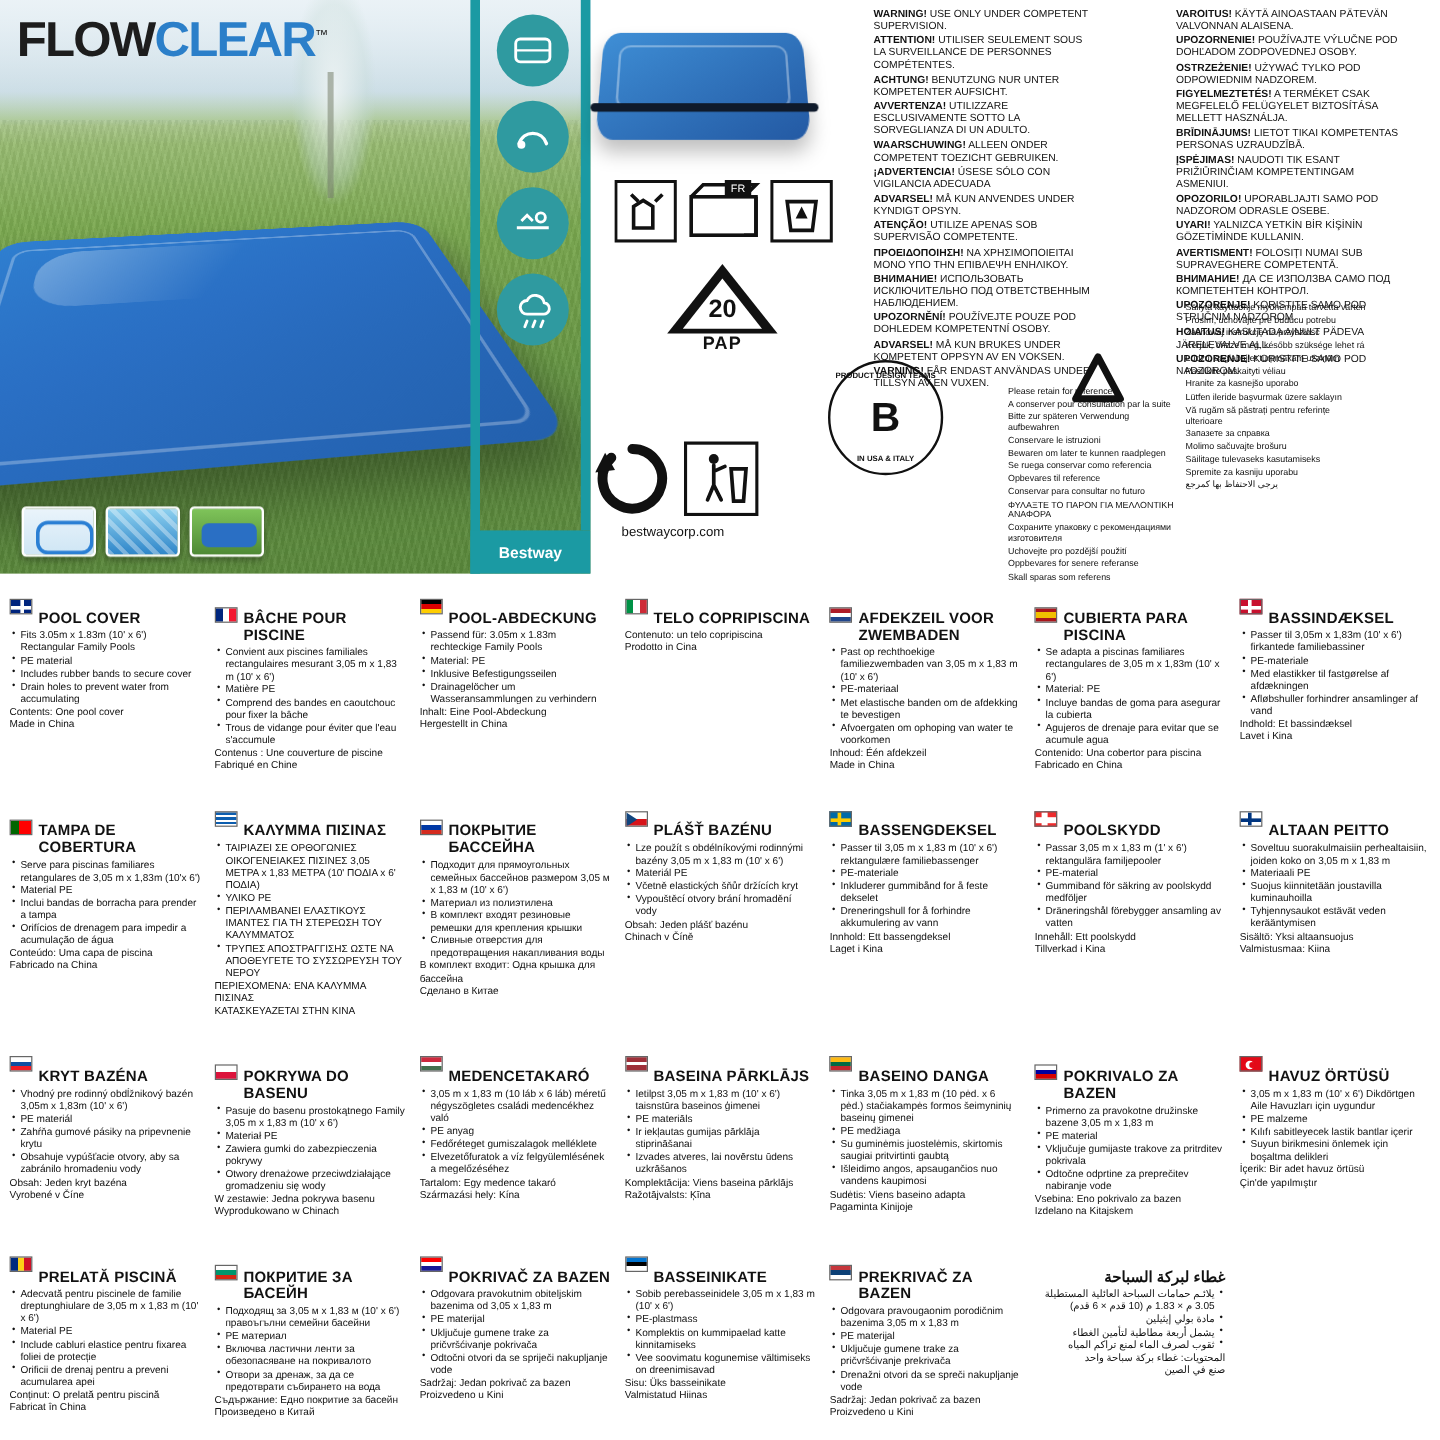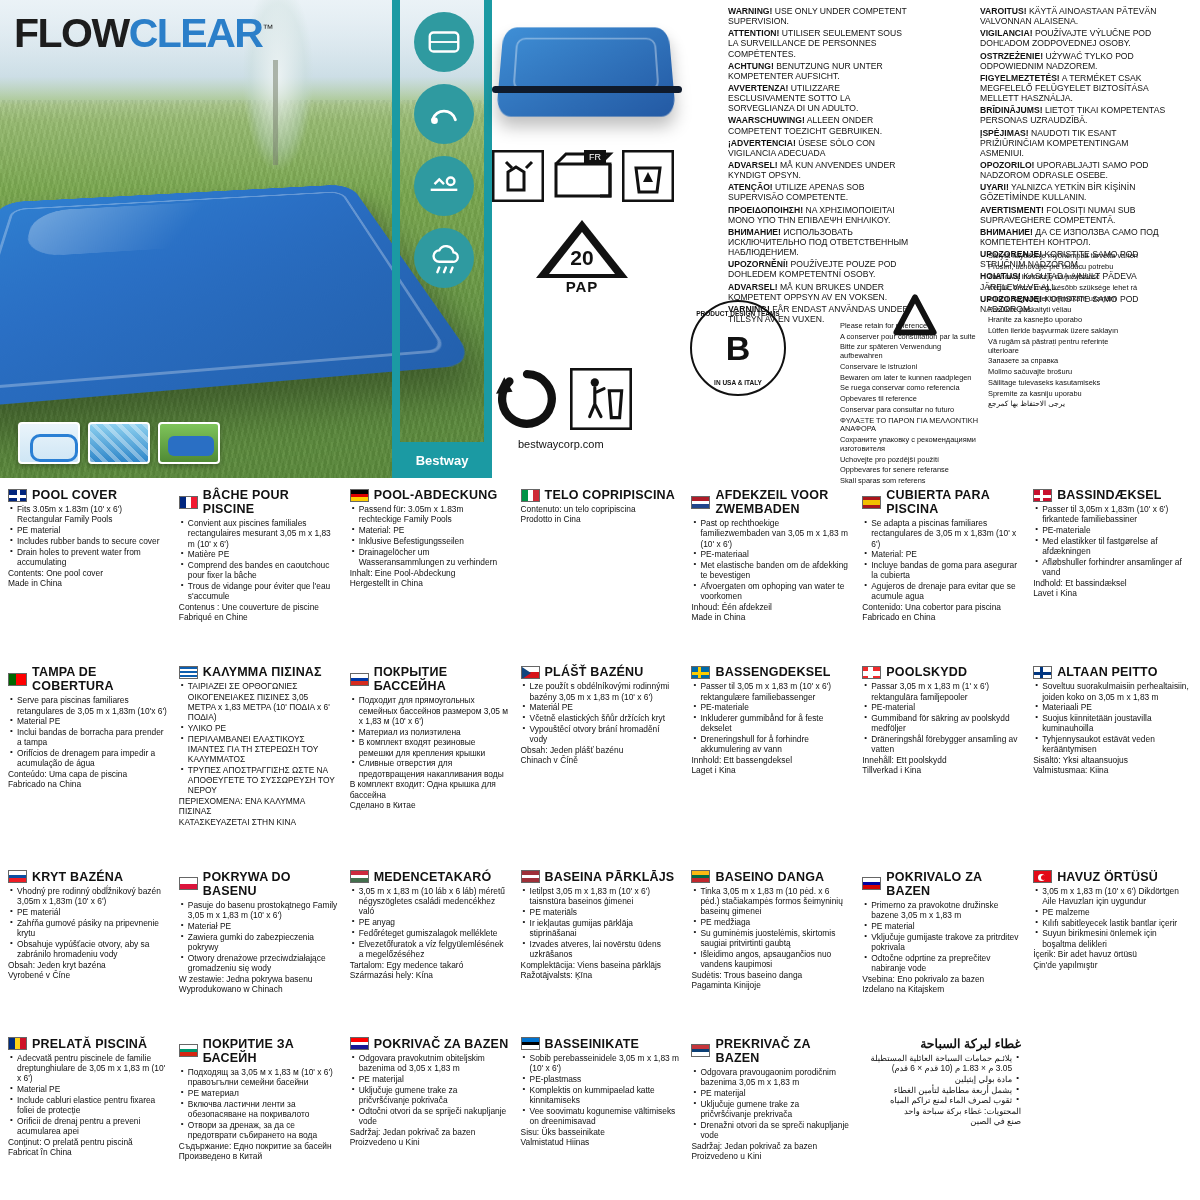--- a/index.html
+++ b/index.html
@@ -108,21 +108,21 @@
 
   .bestway-band {
     position:absolute; left:392px; bottom:0; width:100px; height:36px;
     background:#1b9aa3; color:#fff; font-size:13px; font-weight:700;
     display:flex; align-items:center; justify-content:center;
   }
   .teal-strip{ position:absolute; left:392px; top:0; width:8px; height:478px; background:#1b9aa3; }
   .teal-strip2{ position:absolute; left:484px; top:0; width:8px; height:442px; background:#1b9aa3; }
 
   
-  .picto { position:absolute; left:492px; top:150px; width:200px; }
+  .picto { position:absolute; left:512px; top:150px; width:200px; }
   .picto .row { display:flex; gap:6px; align-items:center; }
   .recycle-num {
     width:92px; height:86px; margin:18px 0 0 44px; position:relative;
   }
   .tri {
     width:0;height:0;border-left:46px solid transparent;border-right:46px solid transparent;border-bottom:58px solid #111;
     position:absolute; left:0; top:0;
   }
   .tri-in {
     width:0;height:0;border-left:33px solid transparent;border-right:33px solid transparent;border-bottom:42px solid #fff;
@@ -166,20 +166,21 @@
     grid-template-columns:repeat(7, 1fr);
     grid-auto-rows:auto;
     column-gap:8px; row-gap:6px;
   }
   .cell { padding:2px 2px 0 2px; }
   .cell-head { display:flex; align-items:center; gap:5px; margin-bottom:2px; }
   .flag { width:19px; height:13px; border:.5px solid #666; flex:0 0 auto; position:relative; overflow:hidden; }
   .cell-title {
     font-size:12.5px; font-weight:700; letter-spacing:.2px; line-height:1.12;
     text-transform:uppercase;
+    margin-top:20px;
   }
   ul.bul { margin:0; padding:0 0 0 9px; list-style:none; }
   ul.bul li { font-size:8.4px; line-height:1.22; margin-bottom:.5px; position:relative; }
   ul.bul li:before {
     content:"•"; position:absolute; left:-7px; top:-1px; font-size:8px;
   }
   .plain { font-size:8.4px; line-height:1.22; margin:0; }
   .rtl { direction:rtl; text-align:right; }
   .rtl ul.bul { padding:0 9px 0 0; }
   .rtl ul.bul li:before { left:auto; right:-7px; }
@@ -347,21 +348,21 @@
         <p><b>ADVARSEL!</b> MÅ KUN ANVENDES UNDER KYNDIGT OPSYN.</p>
         <p><b>ATENÇÃO!</b> UTILIZE APENAS SOB SUPERVISÃO COMPETENTE.</p>
         <p><b>ΠΡΟΕΙΔΟΠΟΙΗΣΗ!</b> ΝΑ ΧΡΗΣΙΜΟΠΟΙΕΙΤΑΙ ΜΟΝΟ ΥΠΟ ΤΗΝ ΕΠΙΒΛΕΨΗ ΕΝΗΛΙΚΟΥ.</p>
         <p><b>ВНИМАНИЕ!</b> ИСПОЛЬЗОВАТЬ ИСКЛЮЧИТЕЛЬНО ПОД ОТВЕТСТВЕННЫМ НАБЛЮДЕНИЕМ.</p>
         <p><b>UPOZORNĚNÍ!</b> POUŽÍVEJTE POUZE POD DOHLEDEM KOMPETENTNÍ OSOBY.</p>
         <p><b>ADVARSEL!</b> MÅ KUN BRUKES UNDER KOMPETENT OPPSYN AV EN VOKSEN.</p>
         <p><b>VARNING!</b> FÅR ENDAST ANVÄNDAS UNDER TILLSYN AV EN VUXEN.</p>
       </div>
     <div class="warn w2">
         <p><b>VAROITUS!</b> KÄYTÄ AINOASTAAN PÄTEVÄN VALVONNAN ALAISENA.</p>
-        <p><b>VIGILANCIA!</b> POUŽÍVAJTE VÝLUČNE POD DOHĽADOM ZODPOVEDNEJ OSOBY.</p>
+        <p><b>UPOZORNENIE!</b> POUŽÍVAJTE VÝLUČNE POD DOHĽADOM ZODPOVEDNEJ OSOBY.</p>
         <p><b>OSTRZEŻENIE!</b> UŻYWAĆ TYLKO POD ODPOWIEDNIM NADZOREM.</p>
         <p><b>FIGYELMEZTETÉS!</b> A TERMÉKET CSAK MEGFELELŐ FELÜGYELET BIZTOSÍTÁSA MELLETT HASZNÁLJA.</p>
         <p><b>BRĪDINĀJUMS!</b> LIETOT TIKAI KOMPETENTAS PERSONAS UZRAUDZĪBĀ.</p>
         <p><b>ĮSPĖJIMAS!</b> NAUDOTI TIK ESANT PRIŽIŪRINČIAM KOMPETENTINGAM ASMENIUI.</p>
         <p><b>OPOZORILO!</b> UPORABLJAJTI SAMO POD NADZOROM ODRASLE OSEBE.</p>
         <p><b>UYARI!</b> YALNIZCA YETKİN BİR KİŞİNİN GÖZETİMİNDE KULLANIN.</p>
         <p><b>AVERTISMENT!</b> FOLOSIȚI NUMAI SUB SUPRAVEGHERE COMPETENTĂ.</p>
         <p><b>ВНИМАНИЕ!</b> ДА СЕ ИЗПОЛЗВА САМО ПОД КОМПЕТЕНТЕН КОНТРОЛ.</p>
         <p><b>UPOZORENJE!</b> KORISTITE SAMO POD STRUČNIM NADZOROM.</p>
         <p><b>HOIATUS!</b> KASUTADA AINULT PÄDEVA JÄRELEVALVE ALL.</p>
@@ -651,21 +652,21 @@
         <div class="cell-head">
           <span class="flag f-lt"></span>
           <span class="cell-title">BASEINO DANGA</span>
         </div>
         <ul class="bul">
           <li>Tinka 3,05 m x 1,83 m (10 pėd. x 6 pėd.) stačiakampės formos šeimyninių baseinų gimenei</li>
           <li>PE medžiaga</li>
           <li>Su guminėmis juostelėmis, skirtomis saugiai pritvirtinti gaubtą</li>
           <li>Išleidimo angos, apsaugančios nuo vandens kaupimosi</li>
         </ul>
-        <p class="plain">Sudėtis: Trous baseino danga</p>
+        <p class="plain">Sudėtis: Viens baseino adapta</p>
         <p class="plain">Pagaminta Kinijoje</p>
       </div>
       <div class="cell">
         <div class="cell-head">
           <span class="flag f-si"></span>
           <span class="cell-title">POKRIVALO ZA BAZEN</span>
         </div>
         <ul class="bul">
           <li>Primerno za pravokotne družinske bazene 3,05 m x 1,83 m</li>
           <li>PE material</li>

